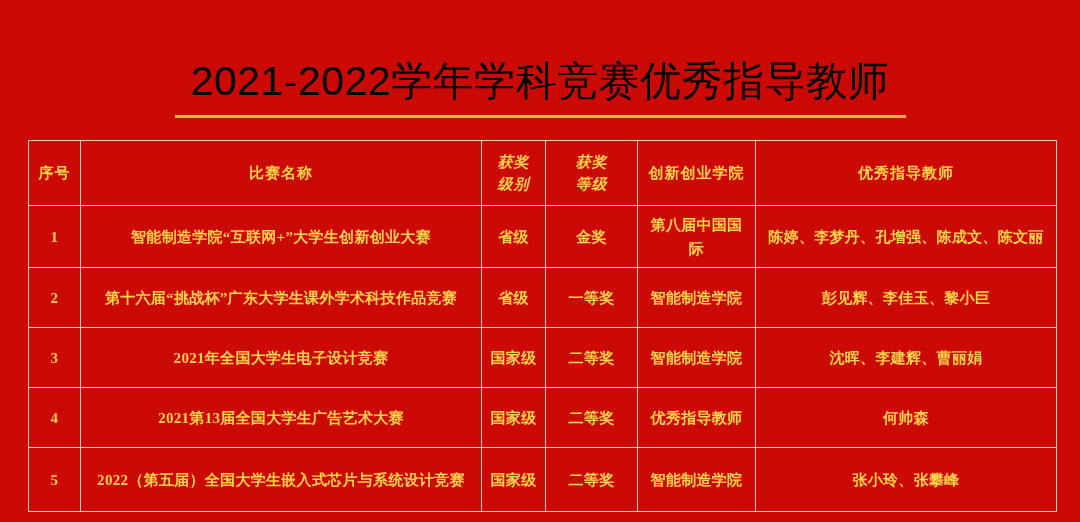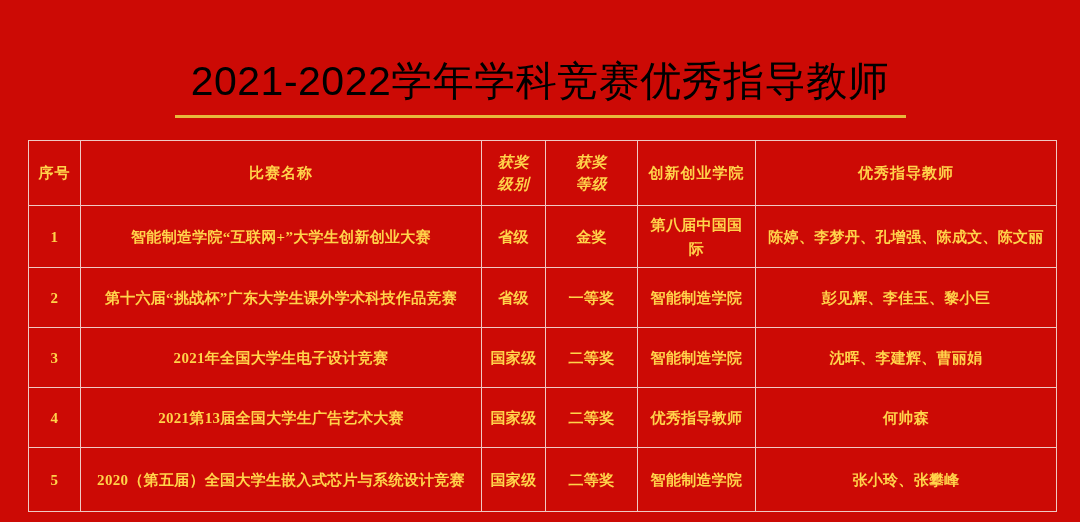--- a/index.html
+++ b/index.html
@@ -160,21 +160,21 @@
       <tr class="body-row r4">
         <td class="col-index">4</td>
         <td>2021第13届全国大学生广告艺术大赛</td>
         <td>国家级</td>
         <td>二等奖</td>
         <td>优秀指导教师</td>
         <td>何帅森</td>
       </tr>
       <tr class="body-row r5">
         <td class="col-index">5</td>
-        <td>2020（第五届）全国大学生嵌入式芯片与系统设计竞赛</td>
+        <td>2022（第五届）全国大学生嵌入式芯片与系统设计竞赛</td>
         <td>国家级</td>
         <td>二等奖</td>
         <td>智能制造学院</td>
         <td>张小玲、张攀峰</td>
       </tr>
     </tbody>
   </table>
 </div>
 
 </body></html>

